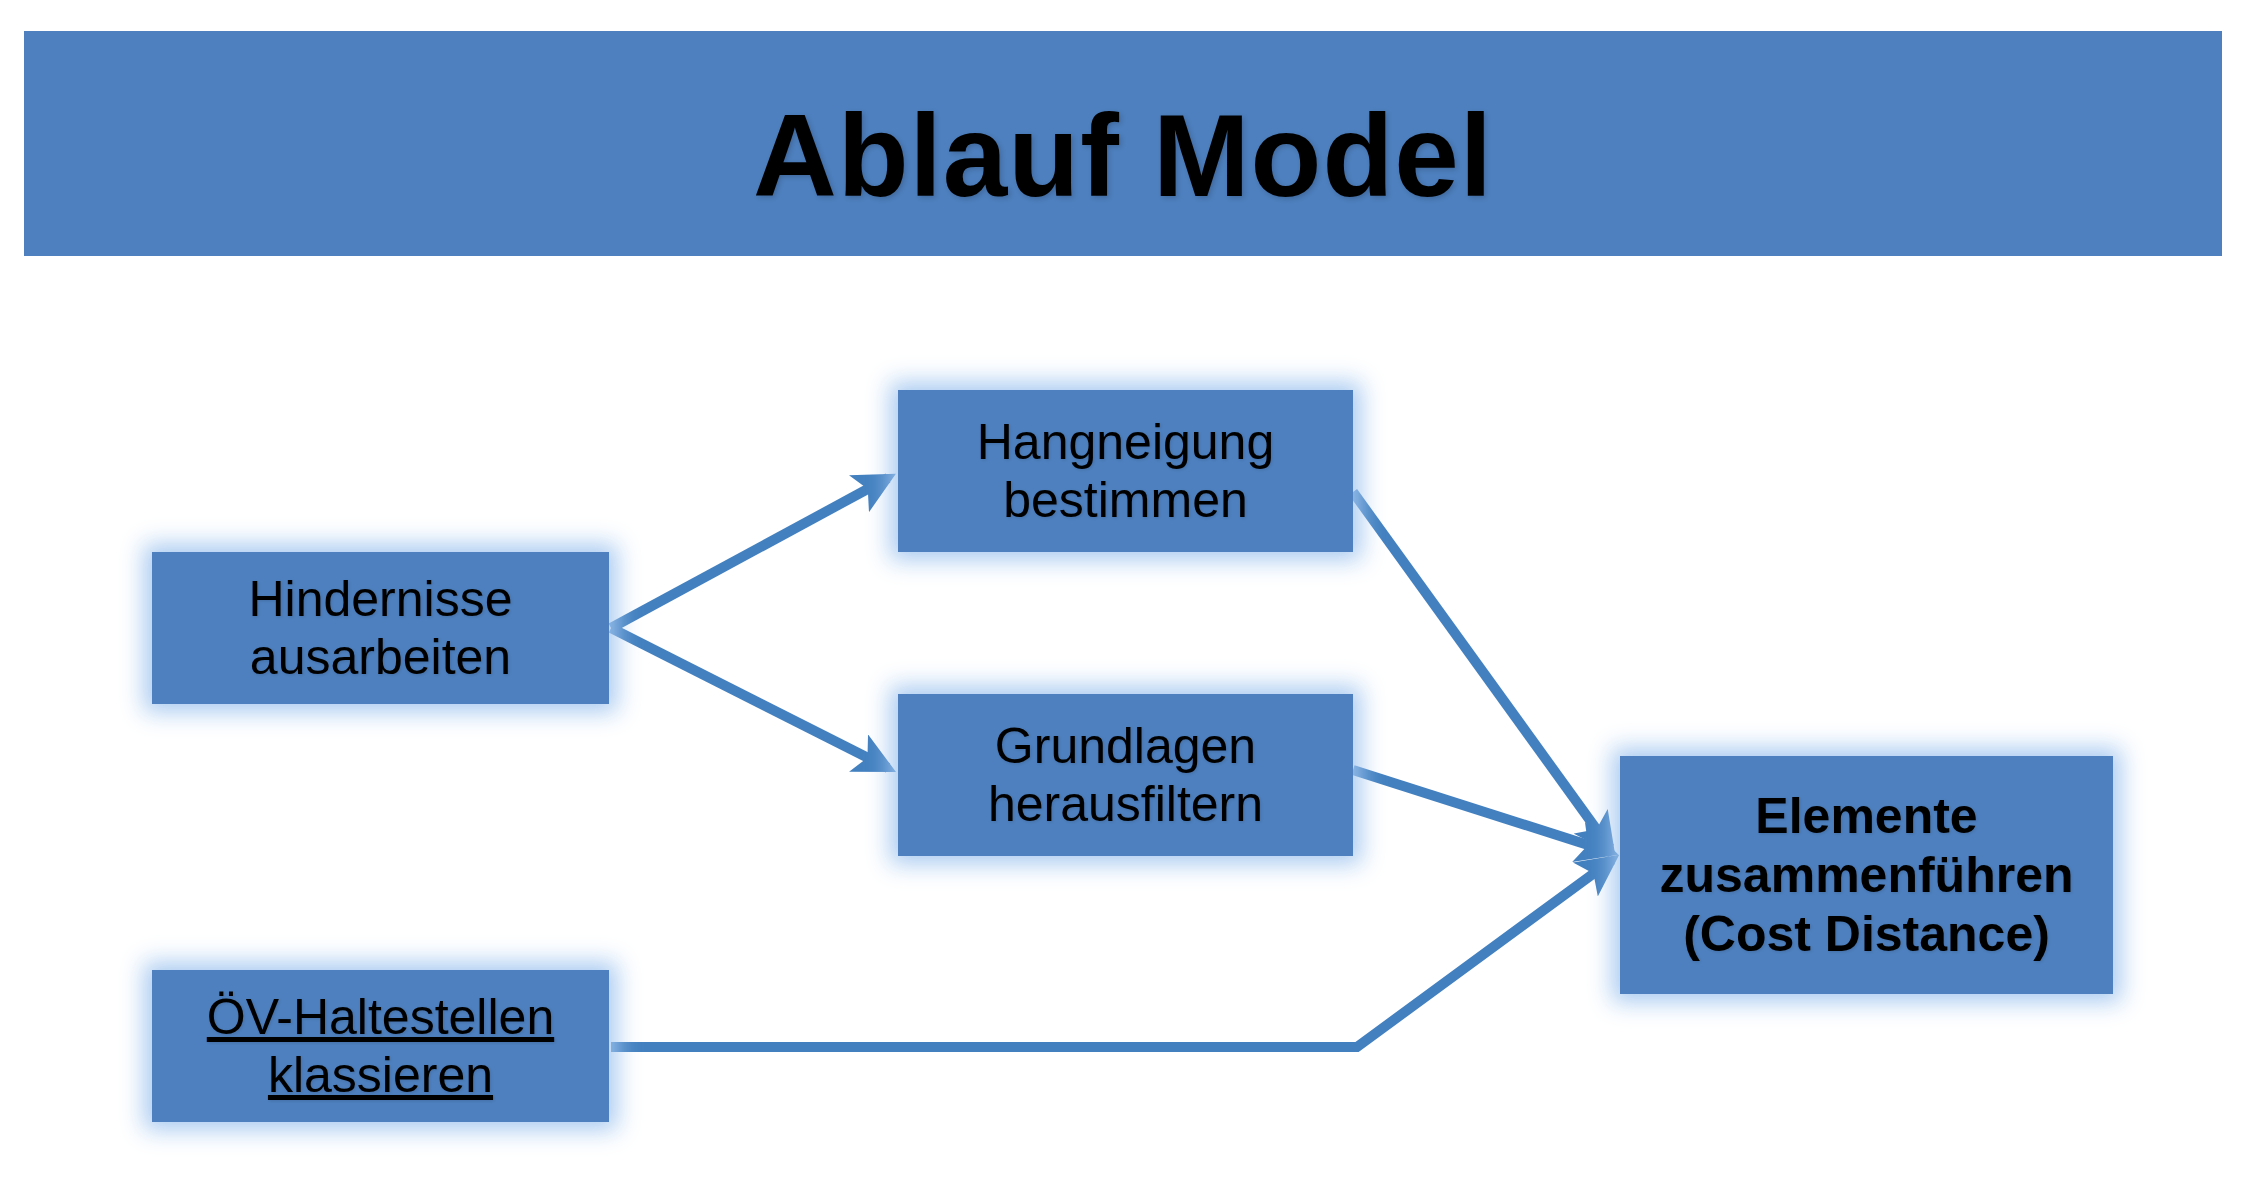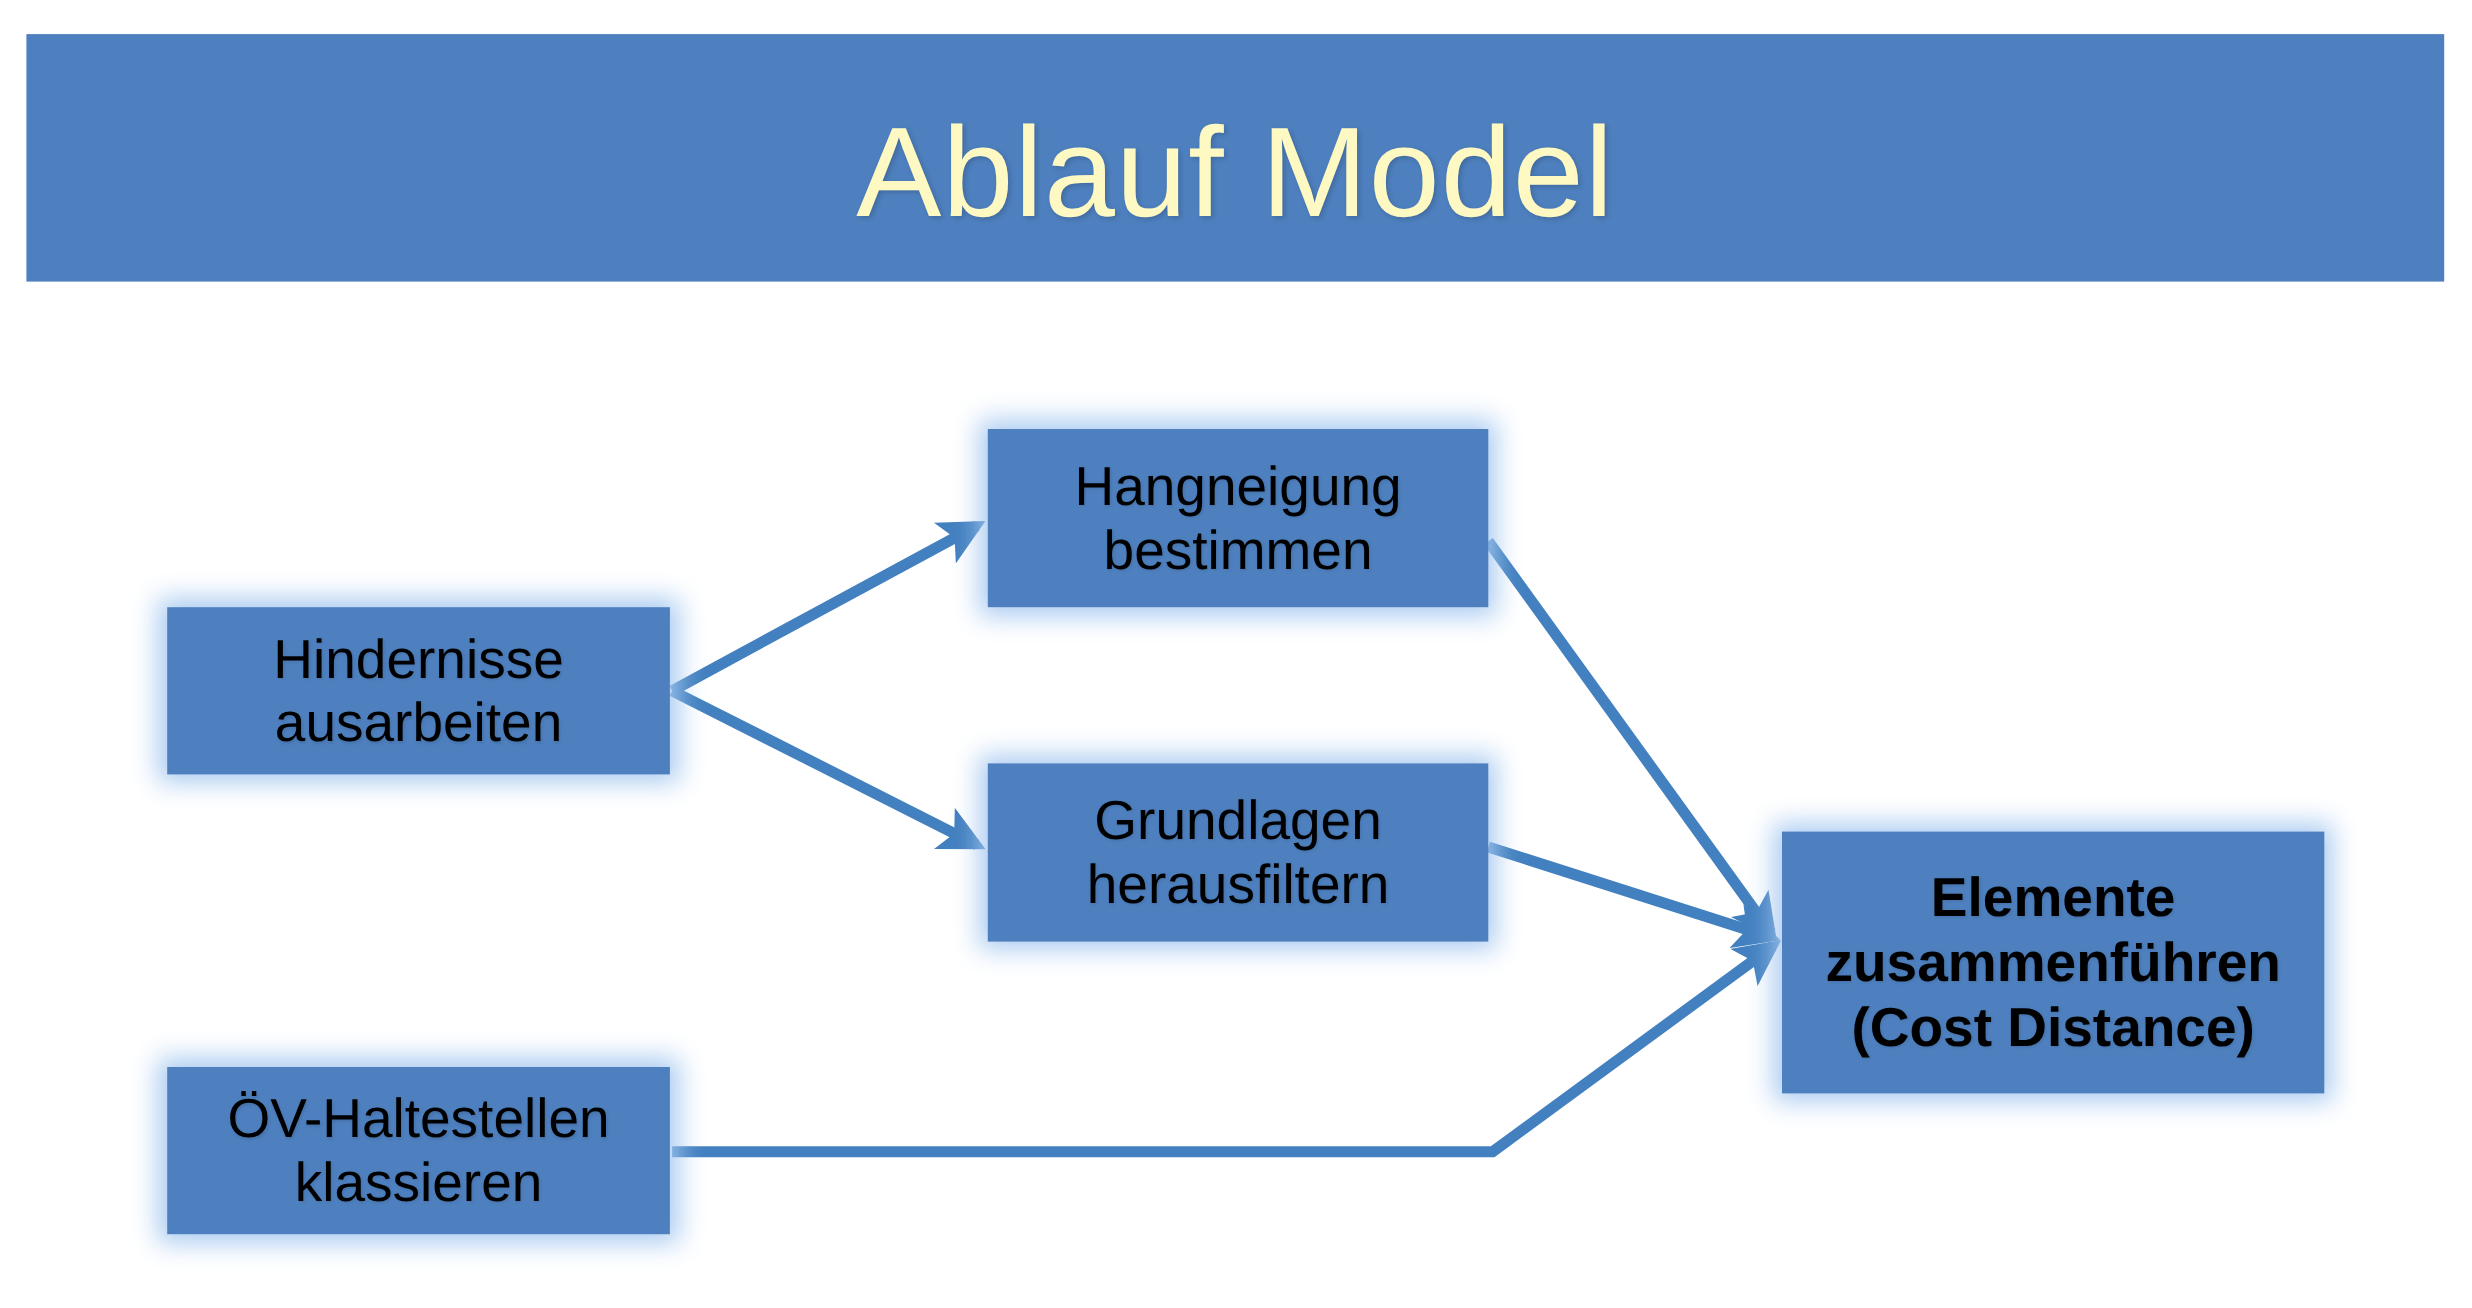--- a/index.html
+++ b/index.html
@@ -24,23 +24,23 @@
     left: 24px;
     top: 31px;
     width: 2198px;
     height: 225px;
     background: #4E80BF;
     display: flex;
     align-items: center;
     justify-content: center;
   }
   #title-text {
-    color: #fef9c3;
+    color: #000000;
     font-size: 116px;
-    font-weight: normal;
+    font-weight: bold;
     letter-spacing: 1px;
     line-height: 1;
     white-space: nowrap;
     text-shadow: 2px 2px 5px rgba(0,0,0,0.18);
     margin-top: 24px;
   }
 
   
   #connectors {
     position: absolute;
@@ -67,21 +67,21 @@
     line-height: 1.16;
     text-align: center;
     white-space: pre-line;
     padding: 0 8px;
     text-shadow: 1px 1px 3px rgba(0,0,0,0.13);
   }
 
   #node-grundlagen   { left: 152px;  top: 552px;  width: 457px;  height: 152px; }
   #node-hangneigung  { left: 898px;  top: 390px;  width: 455px;  height: 162px; }
   #node-hindernisse  { left: 898px;  top: 694px;  width: 455px;  height: 162px; }
-  #node-oev          { left: 152px;  top: 970px;  width: 457px;  height: 152px; }
+  #node-oev          { left: 152px;  top: 970px;  width: 457px;  height: 152px; text-decoration: underline; }
   #node-elemente     { left: 1620px; top: 756px;  width: 493px;  height: 238px; font-weight: bold; }
   #node-elemente .node-label { font-size: 50px; line-height: 1.18; }
 </style>
 </head>
 <body>
 
 <div id="slide">
 
   <div id="title-bar">
     <div id="title-text">Ablauf Model</div>

